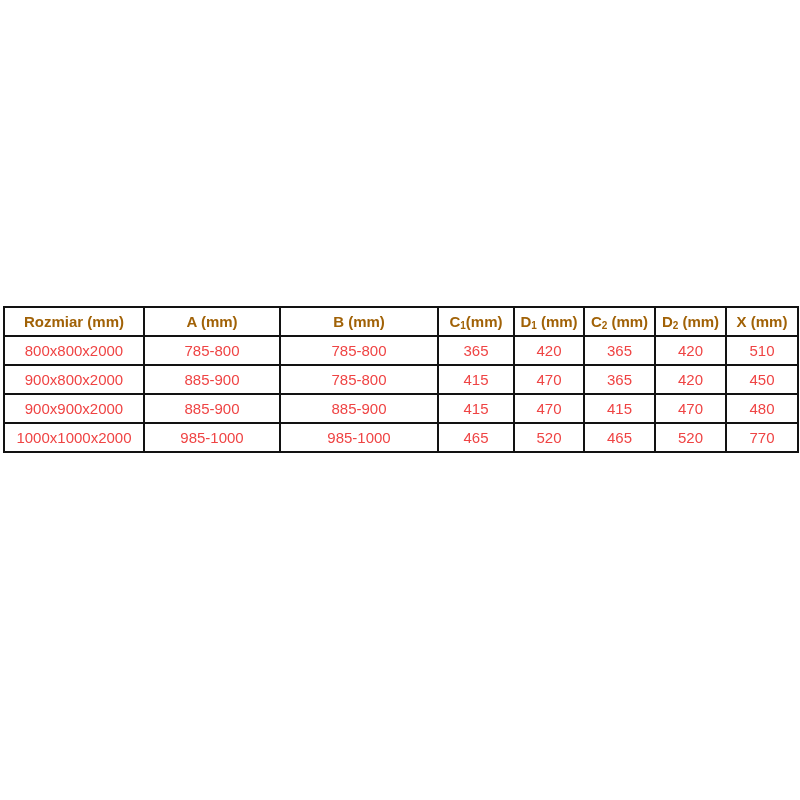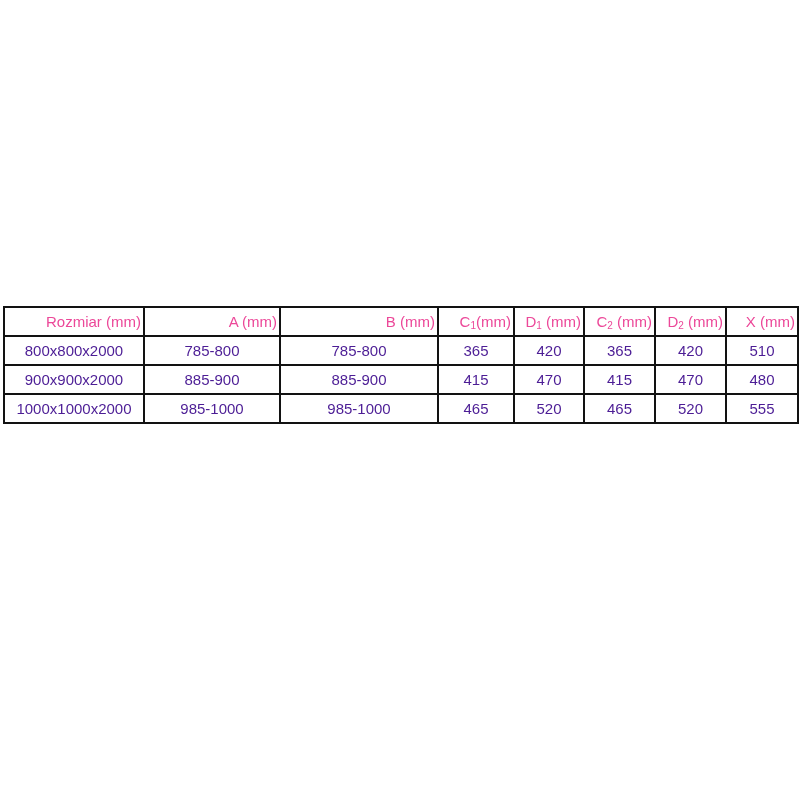--- a/index.html
+++ b/index.html
@@ -23,28 +23,27 @@
     table-layout: fixed;
   }
   table.size-table th,
   table.size-table td {
     border: 2px solid #121212;
     text-align: center;
     vertical-align: middle;
     padding: 0 2px;
     height: 29px;
     font-size: 15px;
-    color: #4c1d95;
+    color: #ef4444;
     overflow: hidden;
     white-space: nowrap;
   }
   table.size-table th {
-    font-weight: normal;
-    color: #ec4899;
-    text-align: right;
+    font-weight: bold;
+    color: #a16207;
   }
   table.size-table sub {
     font-size: 10px;
     line-height: 0;
     vertical-align: -2px;
   }
   col.c1 { width: 140px; }
   col.c2 { width: 136px; }
   col.c3 { width: 158px; }
   col.c4 { width: 76px; }
@@ -85,34 +84,44 @@
           <td>800x800x2000</td>
           <td>785-800</td>
           <td>785-800</td>
           <td>365</td>
           <td>420</td>
           <td>365</td>
           <td>420</td>
           <td>510</td>
         </tr>
         <tr>
+          <td>900x800x2000</td>
+          <td>885-900</td>
+          <td>785-800</td>
+          <td>415</td>
+          <td>470</td>
+          <td>365</td>
+          <td>420</td>
+          <td>450</td>
+        </tr>
+        <tr>
           <td>900x900x2000</td>
           <td>885-900</td>
           <td>885-900</td>
           <td>415</td>
           <td>470</td>
           <td>415</td>
           <td>470</td>
           <td>480</td>
         </tr>
         <tr>
           <td>1000x1000x2000</td>
           <td>985-1000</td>
           <td>985-1000</td>
           <td>465</td>
           <td>520</td>
           <td>465</td>
           <td>520</td>
-          <td>555</td>
+          <td>770</td>
         </tr>
       </tbody>
   </table>
 </div>
 
 </body></html>

